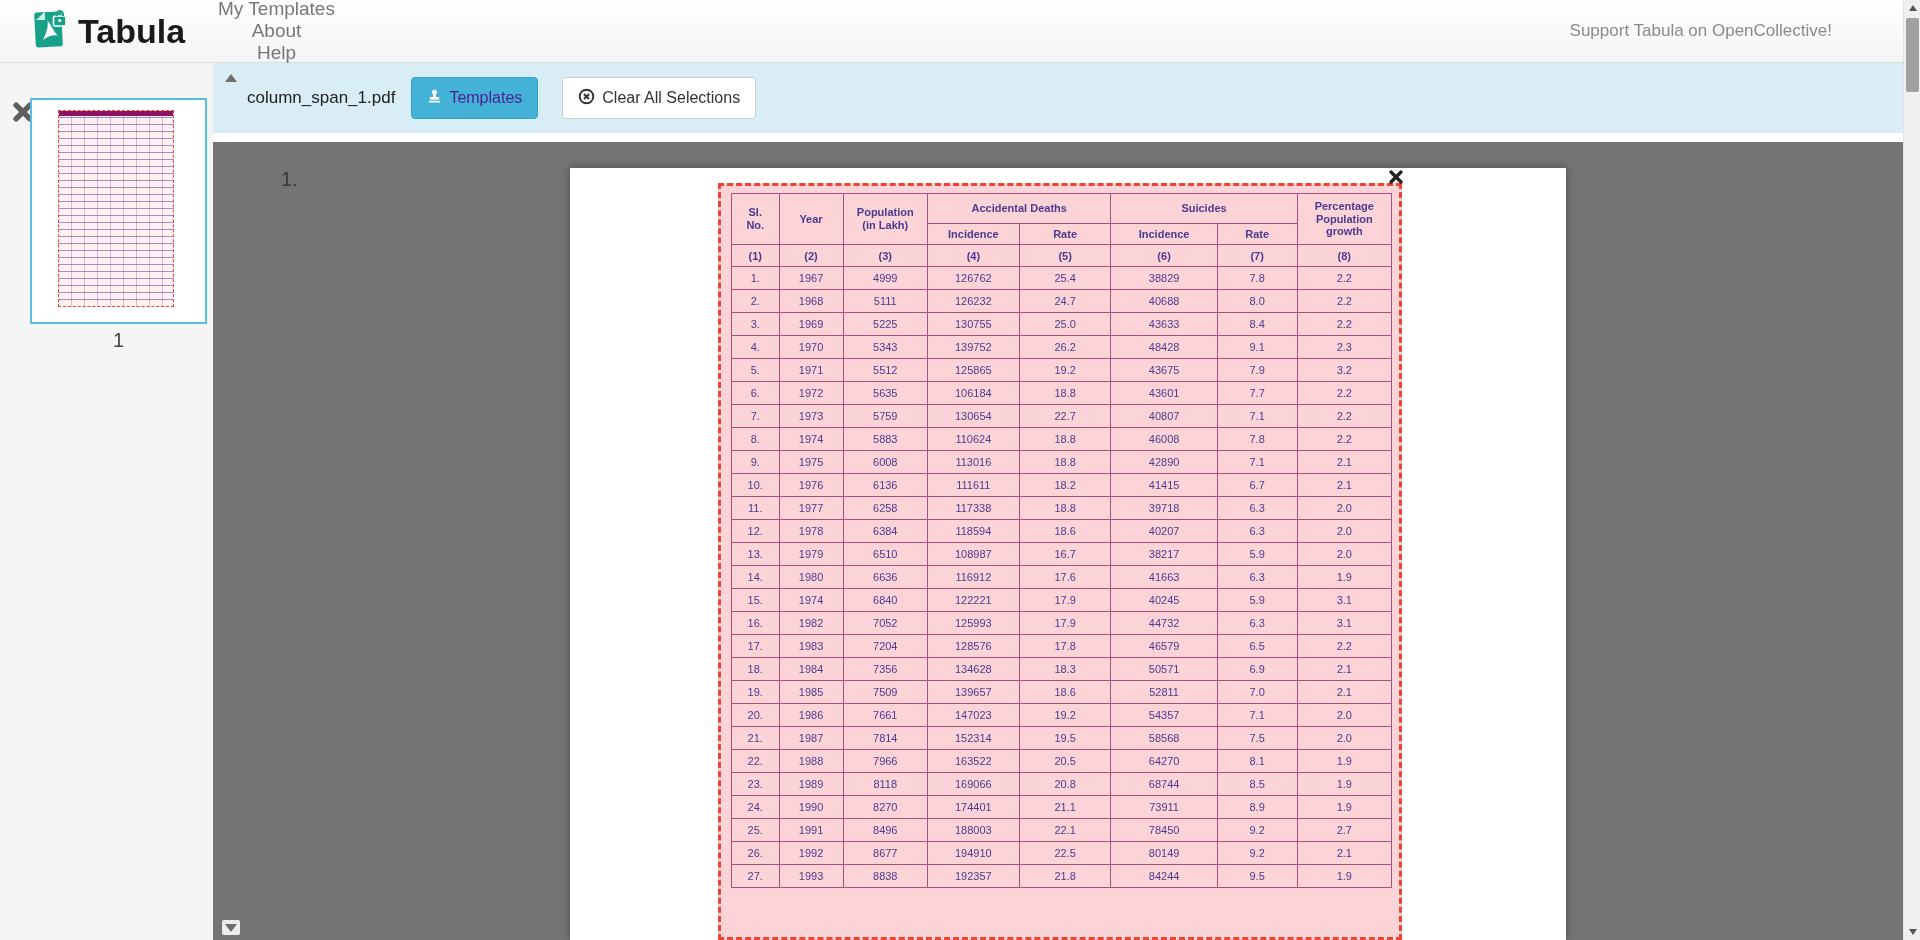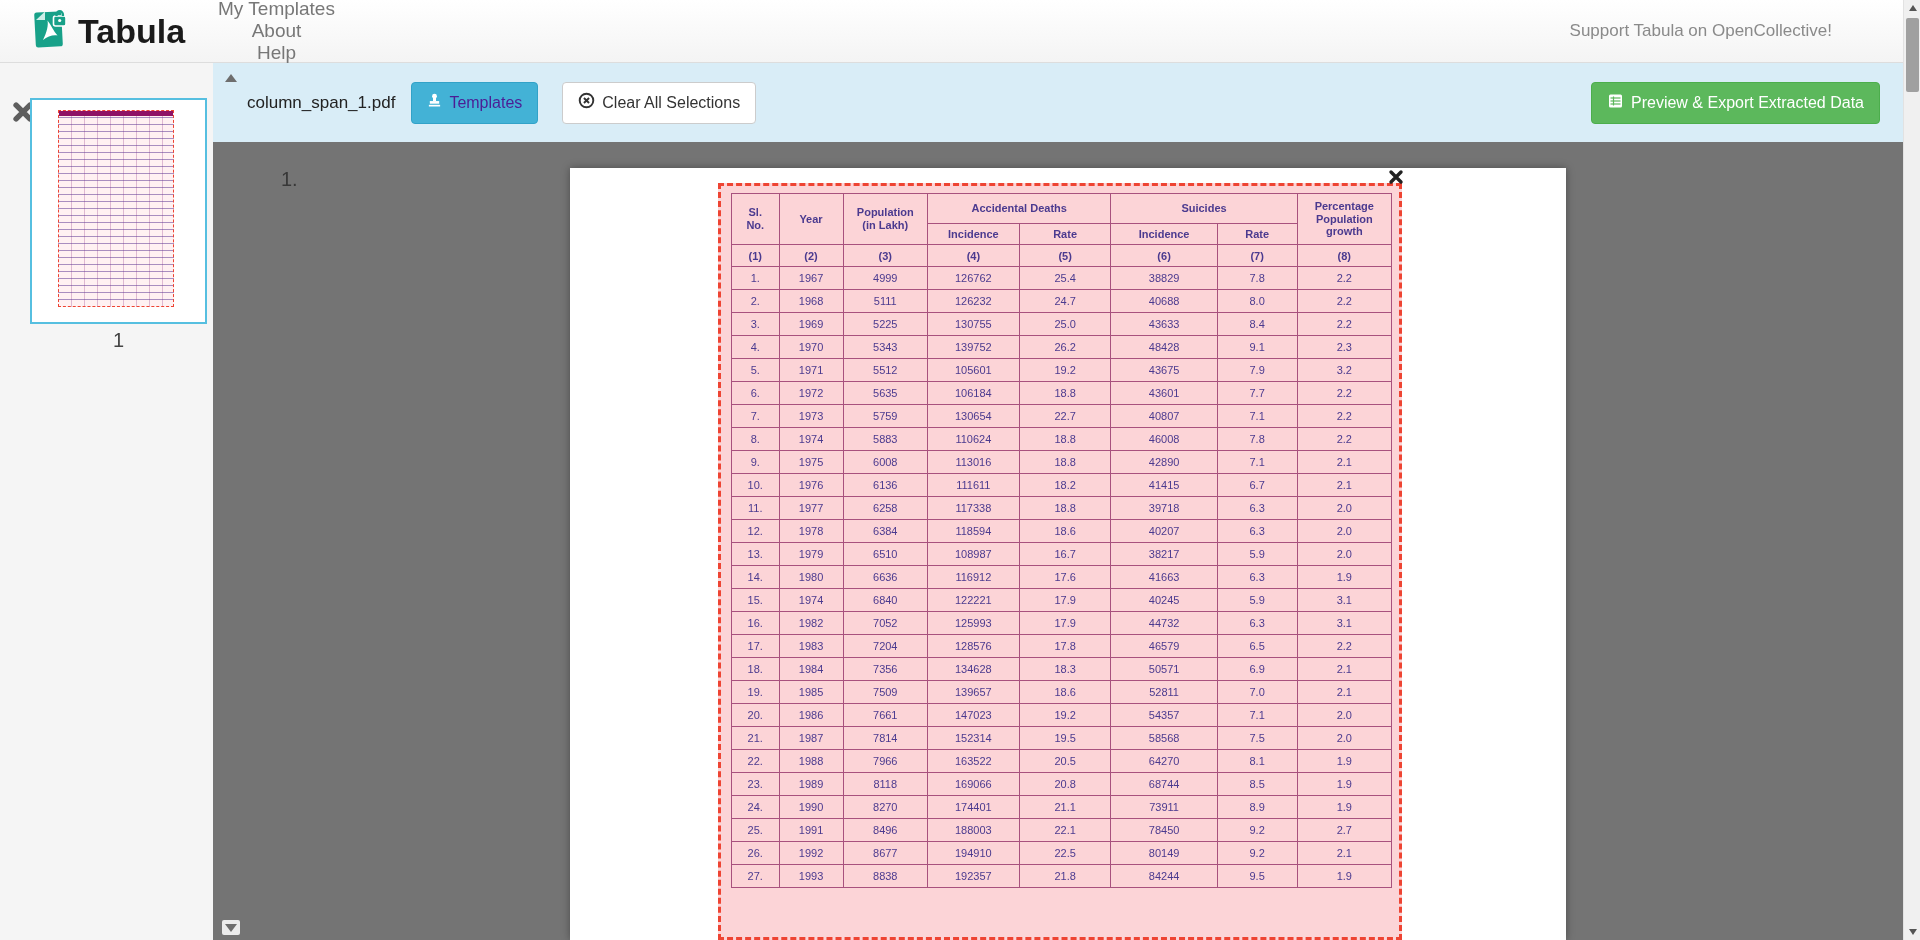--- a/index.html
+++ b/index.html
@@ -15,21 +15,21 @@
   .brand-wrap { display:flex; align-items:center; margin-left:32px; }
   .brand { font-size:34px; font-weight:bold; color:#1a1a1a; margin-left:10px;
            text-decoration:none; }
   .nav-links { list-style:none; display:flex; align-items:center; margin-left:18px;flex-direction:column; }
   .nav-links li a { display:block; padding:0 15px; font-size:19px; color:#777;
                     text-decoration:none; cursor:pointer; }
   .support { position:absolute; right:88px; font-size:17px; color:#8a8a8a;
              text-decoration:none; cursor:pointer; }
 
   
-  .toolbar { position:absolute; left:213px; top:63px; width:1690px; height:79px;
+  .toolbar { position:absolute; left:213px; top:63px; width:1690px; height:70px;
              background:var(--toolbar-bg,#d9edf7); display:flex; align-items:center;
              padding:0 23px 0 34px; }
   .filename { font-size:17px; color:#222; margin-right:16px; }
   .btn { display:inline-flex; align-items:center; gap:7px; height:42px;
          padding:0 15px; border-radius:4px; font-size:16px; cursor:pointer;
          border:1px solid transparent; margin-right:24px; white-space:nowrap; }
   .btn-templates { background:var(--templates-button,#43b2d6); border-color:#32a2c8;
                    color:#4c1d95; }
   .btn-clear { background:#fff; border-color:#ccc; color:#333; }
   .btn-autodetect { background:#e2e2e2; border-color:#d4d4d4; color:#9a9a9a;
@@ -172,34 +172,20 @@
       <span>Templates</span>
     </button>
     <button class="btn btn-clear">
       <span>
         <svg width="17" height="17" viewBox="0 0 16 16">
           <circle cx="8" cy="8" r="6.4" fill="none" stroke="#333" stroke-width="1.8"></circle>
           <path d="M5.6 5.6 L10.4 10.4 M10.4 5.6 L5.6 10.4" stroke="#333" stroke-width="1.8"></path>
         </svg>
       </span>
       <span>Clear All Selections</span>
-    </button>
-    <button class="btn btn-export">
-      <span>
-        <svg width="17" height="16" viewBox="0 0 16 16">
-          <rect x="1.5" y="1.5" width="13" height="13" rx="1.5" fill="#fff"></rect>
-          <g stroke="#5cb85c" stroke-width="1.2">
-            <line x1="3" y1="5" x2="13" y2="5"></line>
-            <line x1="3" y1="8" x2="13" y2="8"></line>
-            <line x1="3" y1="11" x2="13" y2="11"></line>
-            <line x1="6" y1="3.5" x2="6" y2="12.5"></line>
-          </g>
-        </svg>
-      </span>
-      <span>Preview &amp; Export Extracted Data</span>
     </button>
   </div>
 
   <div class="viewer">
     <div class="page-num">1.</div>
     <div class="pdf-page">
       <div class="selection">
         <span class="sel-delete">
           <svg width="16" height="16" viewBox="0 0 16 16">
             <path d="M3 3 L13 13 M13 3 L3 13" stroke="#222" stroke-width="3.4" stroke-linecap="round"></path>
@@ -285,21 +271,21 @@
                   <td>139752</td>
                   <td>26.2</td>
                   <td>48428</td>
                   <td>9.1</td>
                   <td>2.3</td>
                 </tr>
                 <tr>
                   <td>5.</td>
                   <td>1971</td>
                   <td>5512</td>
-                  <td>105601</td>
+                  <td>125865</td>
                   <td>19.2</td>
                   <td>43675</td>
                   <td>7.9</td>
                   <td>3.2</td>
                 </tr>
                 <tr>
                   <td>6.</td>
                   <td>1972</td>
                   <td>5635</td>
                   <td>106184</td>

